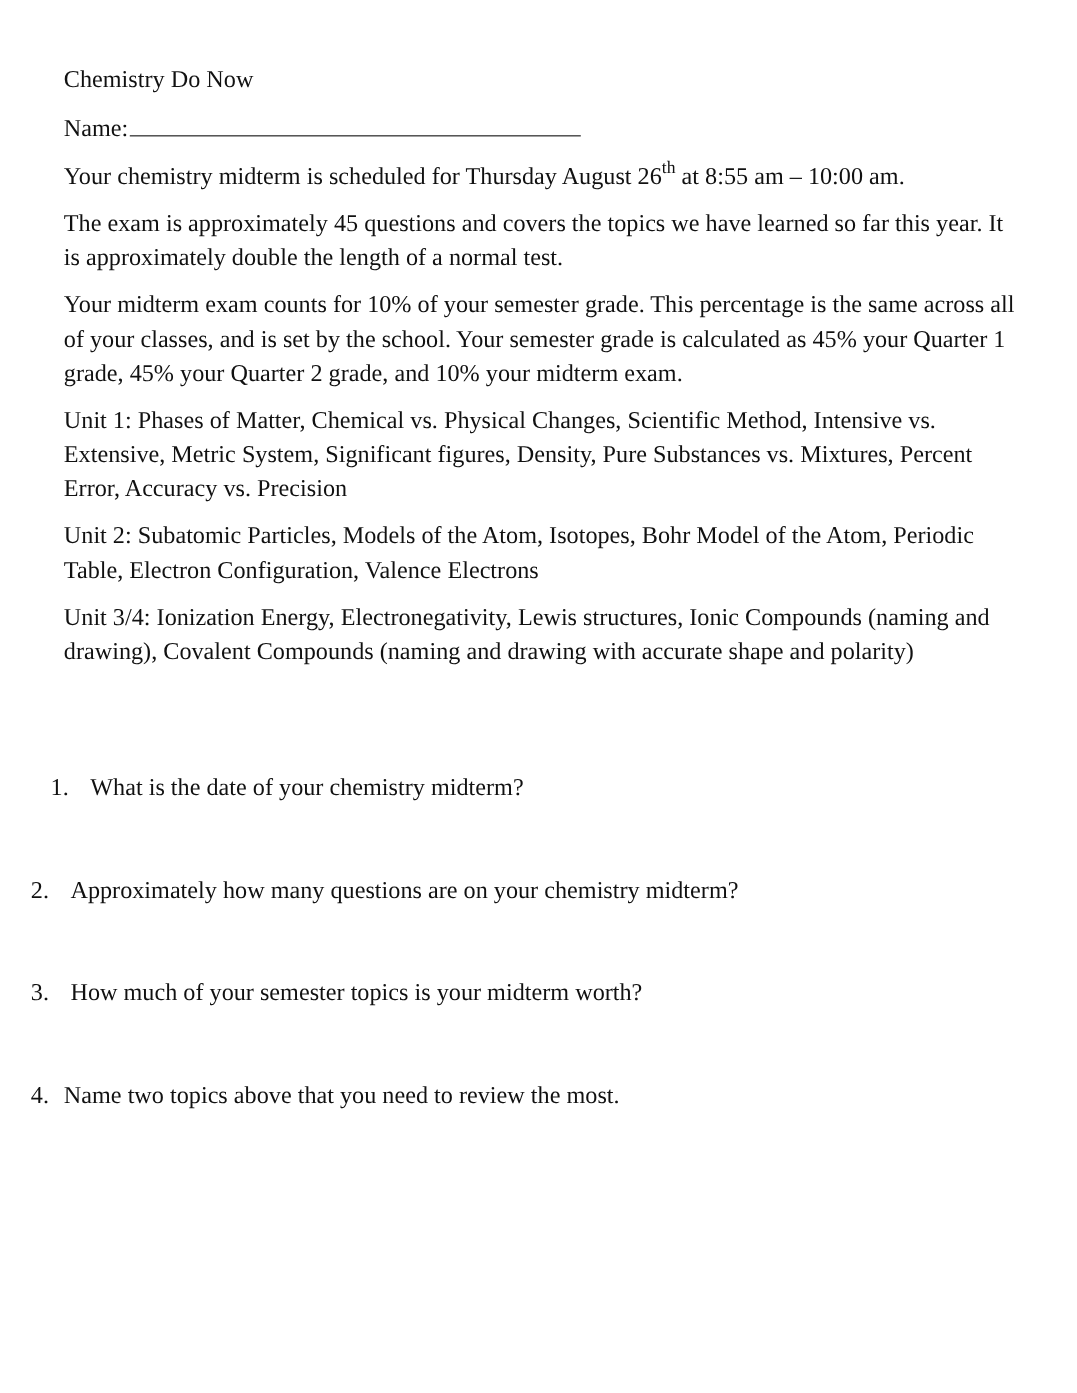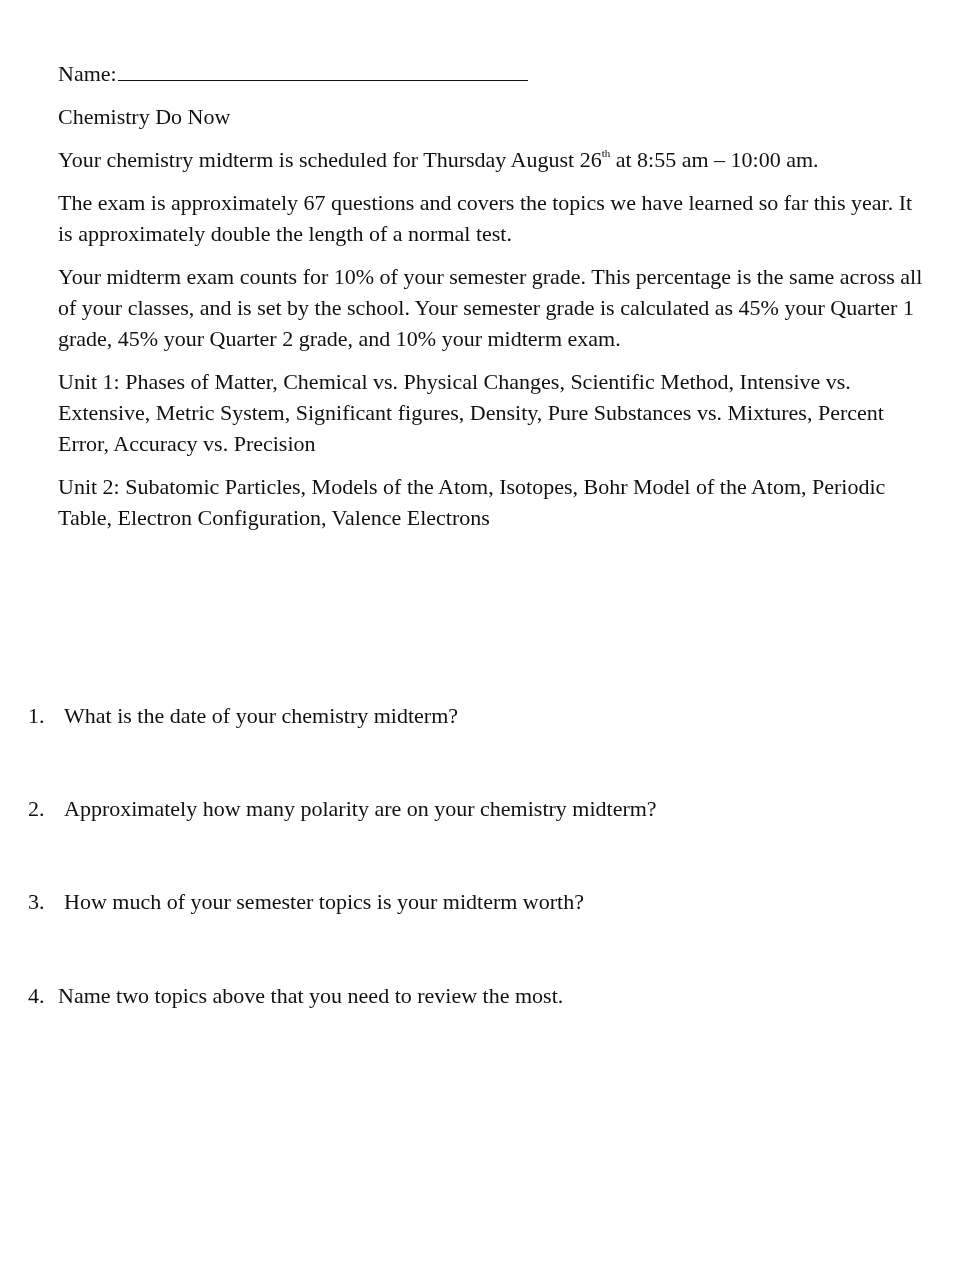--- a/index.html
+++ b/index.html
@@ -4,47 +4,48 @@
   <style>
     html, body { margin: 0; padding: 0; background: #ffffff; }
     body { width: 979px; height: 1266px; position: relative; overflow: hidden; }
     .page {
       position: absolute; left: 58px; top: 56px; width: 870px;
       font-family: "Liberation Serif", "DejaVu Serif", serif;
       font-size: 22px; color: #111111; line-height: 31px;
     }
     .p { margin: 0 0 12px 0; }
     .name-line { display: inline-block; width: 410px; border-bottom: 1.5px solid #111; height: 24px; vertical-align: baseline; margin-left: 1px; }
-    sup { font-size: 11px; line-height: 0; vertical-align: super; position: relative; top: -2px; }
+    sup { font-size: 16px; line-height: 0; vertical-align: super; position: relative; top: -2px; }
     .questions { position: absolute; left: 0; top: 0; width: 100%; }
     .q { position: absolute; left: 28px; white-space: nowrap; }
     .q .num { display: inline-block; width: 36px; }
     .q.q4 .num { width: 30px; }
   </style>
 </head>
 <body>
 
 <div class="page">
+  <p class="p">Chemistry Do Now</p>
   <p class="p">
     <span>Name:</span><span class="name-line"></span>
   </p>
-  <p class="p">Chemistry Do Now</p>
   <p class="p"><span>Your chemistry midterm is scheduled for Thursday August 26</span><sup>th</sup><span> at 8:55 am – 10:00 am.</span></p>
-  <p class="p">The exam is approximately 67 questions and covers the topics we have learned so far this year.  It is approximately double the length of a normal test.</p>
+  <p class="p">The exam is approximately 45 questions and covers the topics we have learned so far this year.  It is approximately double the length of a normal test.</p>
   <p class="p">Your midterm exam counts for 10% of your semester grade.  This percentage is the same across all of your classes, and is set by the school.  Your semester grade is calculated as 45% your Quarter 1 grade, 45% your Quarter 2 grade, and 10% your midterm exam.</p>
   <p class="p">Unit 1: Phases of Matter, Chemical vs. Physical Changes, Scientific Method, Intensive vs. Extensive, Metric System, Significant figures, Density, Pure Substances vs. Mixtures, Percent Error, Accuracy vs. Precision</p>
   <p class="p">Unit 2: Subatomic Particles, Models of the Atom, Isotopes, Bohr Model of the Atom, Periodic Table, Electron Configuration, Valence Electrons</p>
+  <p class="p">Unit 3/4: Ionization Energy, Electronegativity, Lewis structures, Ionic Compounds (naming and drawing), Covalent Compounds (naming and drawing with accurate shape and polarity)</p>
 </div>
 
 <div class="page questions">
-  <div class="q" style="top:700px;">
+  <div class="q" style="top:700px;margin-left:18px;">
     <span class="num">1.</span><span>What is the date of your chemistry midterm?</span>
   </div>
   <div class="q" style="top:793px;">
-    <span class="num">2.</span><span>Approximately how many polarity are on your chemistry midterm?</span>
+    <span class="num">2.</span><span>Approximately how many questions are on your chemistry midterm?</span>
   </div>
   <div class="q" style="top:886px;">
     <span class="num">3.</span><span>How much of your semester topics is your midterm worth?</span>
   </div>
   <div class="q q4" style="top:980px;">
     <span class="num">4.</span><span>Name two topics above that you need to review the most.</span>
   </div>
 </div>
 
 </body></html>

